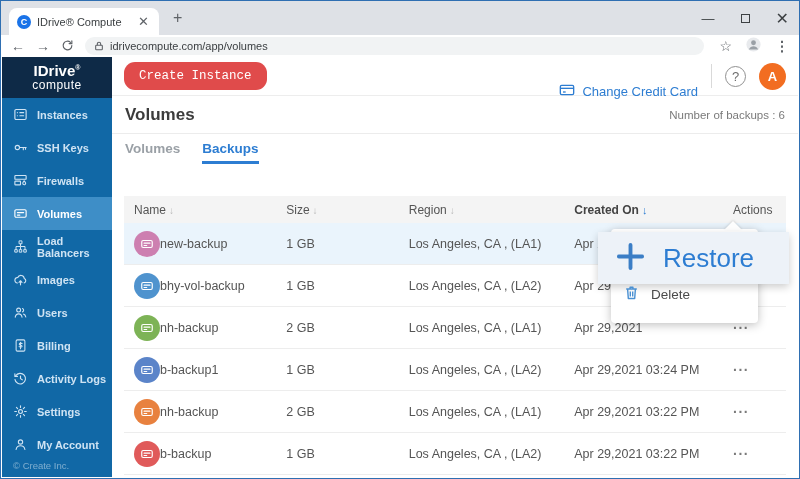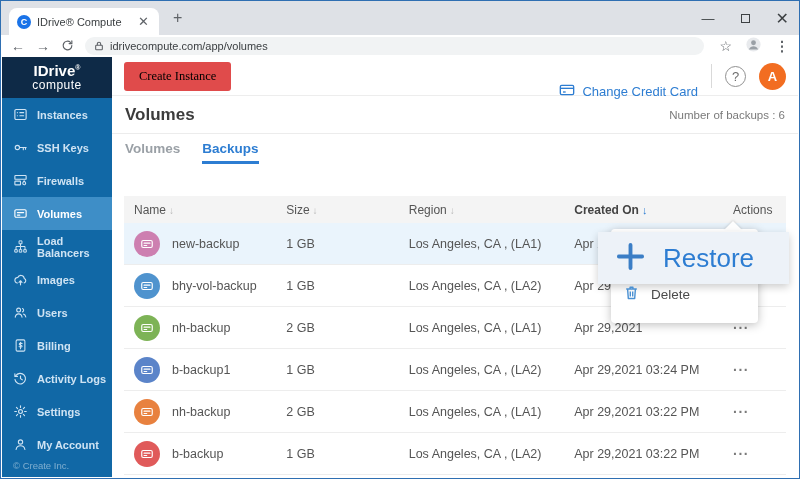--- a/index.html
+++ b/index.html
@@ -30,21 +30,21 @@
   .logo-l2 { font-size:12px; letter-spacing:.5px; }
   .nav-item { height:33px; display:flex; align-items:center; padding-left:11px; gap:9px; color:#cfe3f3; font-size:11px; font-weight:bold; cursor:default; }
   .nav-item.active { background:#3e8ec7; color:#fff; }
   .nav-ic { width:15px; height:15px; flex:none; display:grid; place-items:center; }
   .nav-ic svg { width:15px; height:15px; }
   .copyright { position:absolute; left:11px; bottom:6px; font-size:9.5px; color:rgba(255,255,255,.45); }
 
   
   .main { position:absolute; left:111px; top:56px; right:1px; bottom:1px; background:#fff; }
   .topbar { height:39px; border-bottom:1px solid #ededed; display:flex; align-items:center; padding:0 12px; background:#fff; }
-  .btn-create { background:#e04b4b; color:#000000; font-size:12.5px; font-family:Liberation Serif, serif; padding:7px 15px; border:none; border-radius:3px; }
+  .btn-create { background:#e04b4b; color:#ffffff; font-size:12.5px; font-family:Liberation Mono, monospace; padding:7px 15px; border:none; border-radius:11px; }
   .topbar-right { margin-left:auto; display:flex; align-items:center; gap:13px; }
   .ccc { display:flex; align-items:center; gap:7px; color:#2d7dd2; font-size:13px;margin-top:31px; }
   .vdiv { width:1px; height:24px; background:#d9d9d9; }
   .help { width:21px; height:21px; border:1.5px solid #919191; border-radius:50%; color:#6d6d6d; font-size:13px; display:grid; place-items:center; }
   .avatar { width:27px; height:27px; border-radius:50%; background:#f26d21; color:#fff; font-size:13px; font-weight:bold; display:grid; place-items:center; }
 
   .pagehead { height:38px; display:flex; align-items:center; padding:0 13px; border-bottom:1px solid #ececec; }
   .page-title { font-size:17px; color:#3c3c3c; font-weight:bold; }
   .backup-count { margin-left:auto; font-size:11.5px; color:#7a7a7a; }
 
@@ -54,21 +54,21 @@
 
   .table { margin:0 12px; }
   .thead { display:flex; align-items:center; height:27px; background:#f4f4f4; font-size:12px; color:#555;margin-top:32px; }
   .th, .td { padding-left:10px; }
   .c-name { width:23%; } .c-size { width:18.5%; } .c-region { width:25%; } .c-created { width:24%; } .c-actions { flex:1; }
   .th .arr { color:#b9b9b9; font-size:10px; margin-left:3px; }
   .th.sorted { font-weight:bold; color:#444; }
   .th.sorted .arr { color:#2d7dd2; font-weight:bold; font-size:11px; }
   .row { display:flex; align-items:center; height:42px; border-bottom:1px solid #ededed; font-size:12.5px; color:#555; background:#fff; }
   .row.hl { background:#eaf4fc; }
-  .cell-name { display:flex; align-items:center; gap:12px; }
+  .cell-name { display:flex; align-items:center; }
   .vol-ic { width:26px; height:26px; border-radius:50%; display:grid; place-items:center; flex:none; }
   .vol-ic svg { width:14px; height:14px; }
   .dots { color:#7a7a7a; font-weight:bold; letter-spacing:1.5px; font-size:14px; line-height:0; position:relative; top:-3px; }
 
   
   .menu-popup { position:absolute; left:610px; top:228px; width:147px; height:94px; background:#fff; border-radius:4px; box-shadow:0 2px 10px rgba(0,0,0,.25); z-index:50; }
   .menu-arrow { position:absolute; left:723px; top:220px; width:0; height:0; border-left:9px solid transparent; border-right:9px solid transparent; border-bottom:9px solid #fdfdfd; z-index:51; filter:drop-shadow(0 -1px 1px rgba(0,0,0,.12)); }
   .restore-panel { position:absolute; left:597px; top:231px; width:191px; height:52px; background:#edf2f8; box-shadow:0 3px 8px rgba(0,0,0,.2); display:flex; align-items:center; gap:18px; padding-left:18px; z-index:52; white-space:nowrap; }
   .restore-label { font-size:26px; color:#2d7dd2; }
   .menu-delete { position:absolute; left:622px; top:283px; display:flex; align-items:center; gap:11px; z-index:53; }

